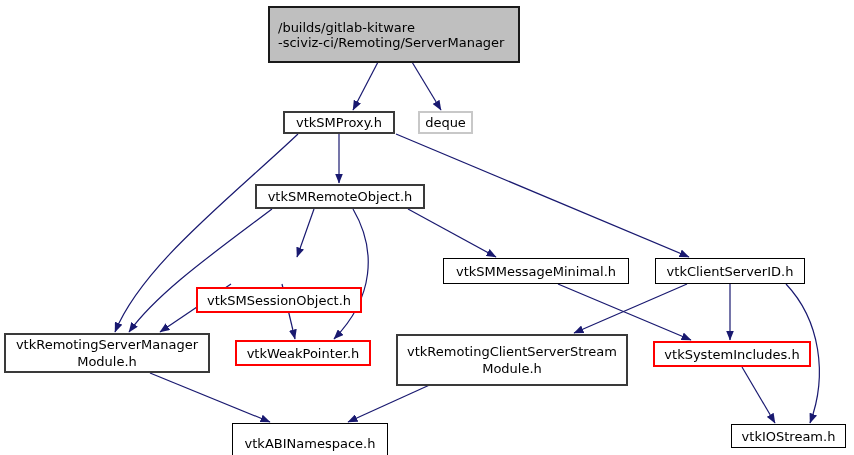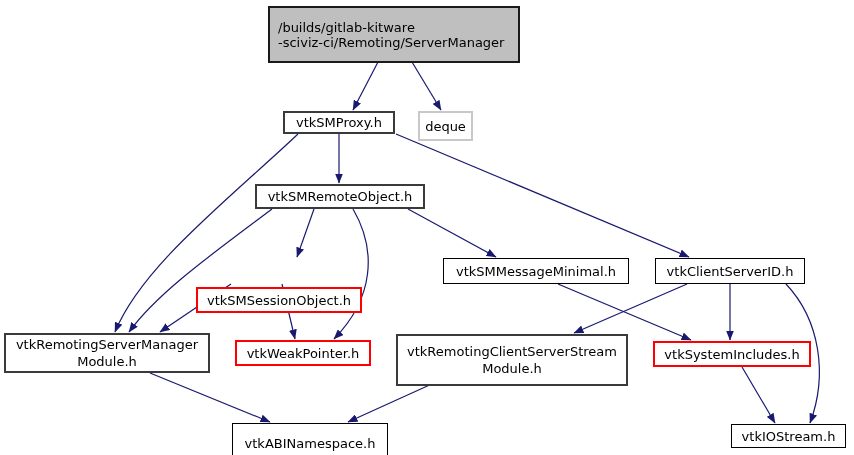--- a/index.html
+++ b/index.html
@@ -77,21 +77,21 @@
     <path class="edge" d="M456,373 L348,422" marker-end="url(#arrow)" stroke="#191970"></path>
   </svg>
 
   <div class="node current" style="left:268px; top:6px; width:252px; height:57px;">
     <span class="l1">/builds/gitlab-kitware</span>
     <span class="l2">-sciviz-ci/Remoting/ServerManager</span>
   </div>
 
   <div class="node bold" style="left:283px; top:111px; width:112px; height:23px;">vtkSMProxy.h</div>
 
-  <div class="node external" style="left:418px; top:111px; width:55px; height:30px;">deque</div>
+  <div class="node external" style="left:418px; top:111px; width:55px; height:23px;">deque</div>
 
   <div class="node bold" style="left:255px; top:184px; width:170px; height:25px;">vtkSMRemoteObject.h</div>
 
   <div class="node undoc" style="left:196px; top:258px; width:166px; height:26px;margin-top:29px;">vtkSMSessionObject.h</div>
 
   <div class="node" style="left:443px; top:258px; width:186px; height:26px;">vtkSMMessageMinimal.h</div>
 
   <div class="node" style="left:655px; top:258px; width:150px; height:26px;">vtkClientServerID.h</div>
 
   <div class="node bold twoline" style="left:4px; top:333px; width:206px; height:40px;">

